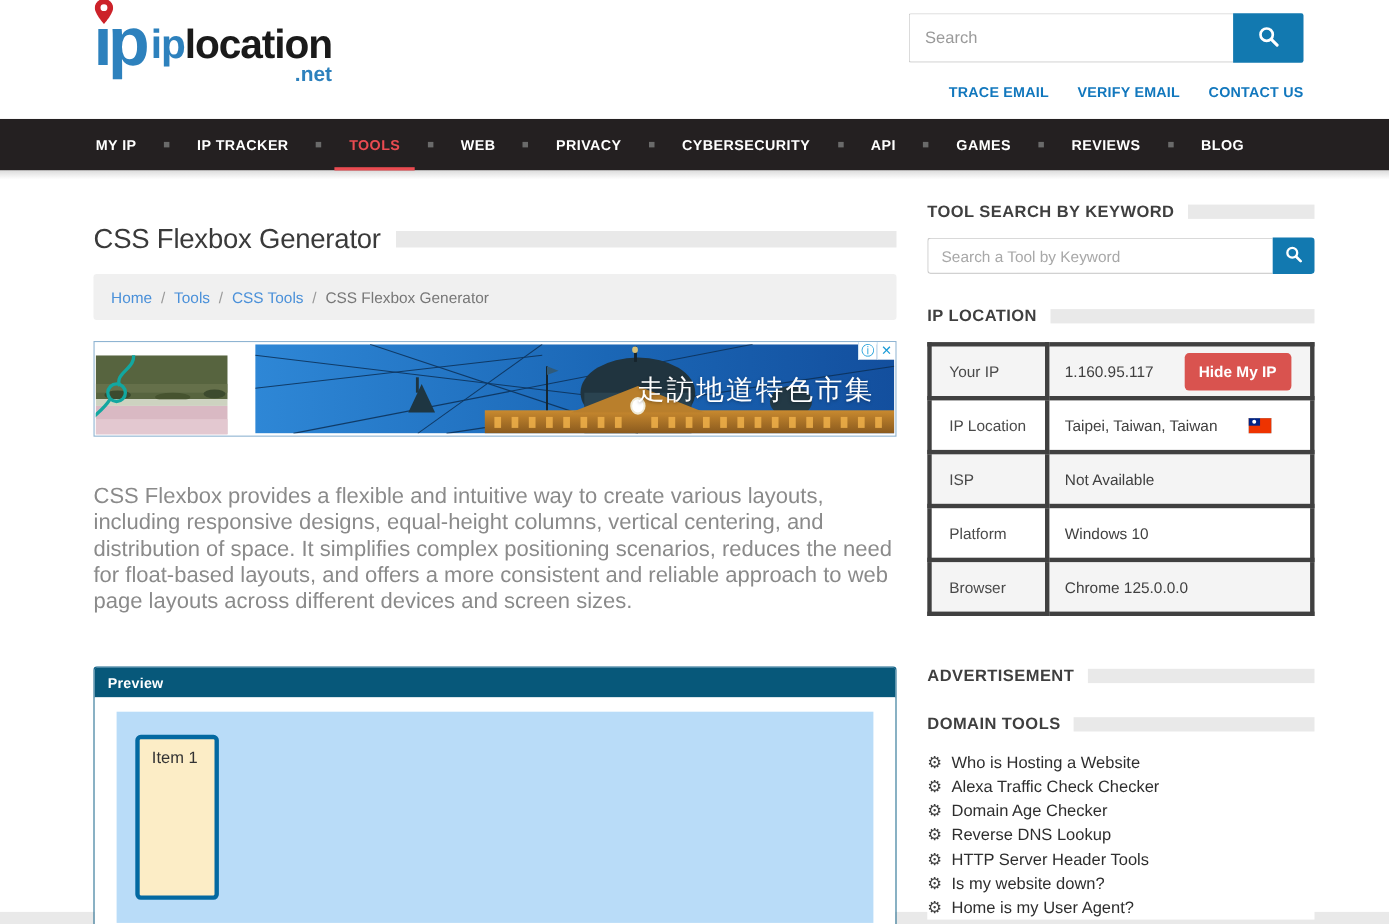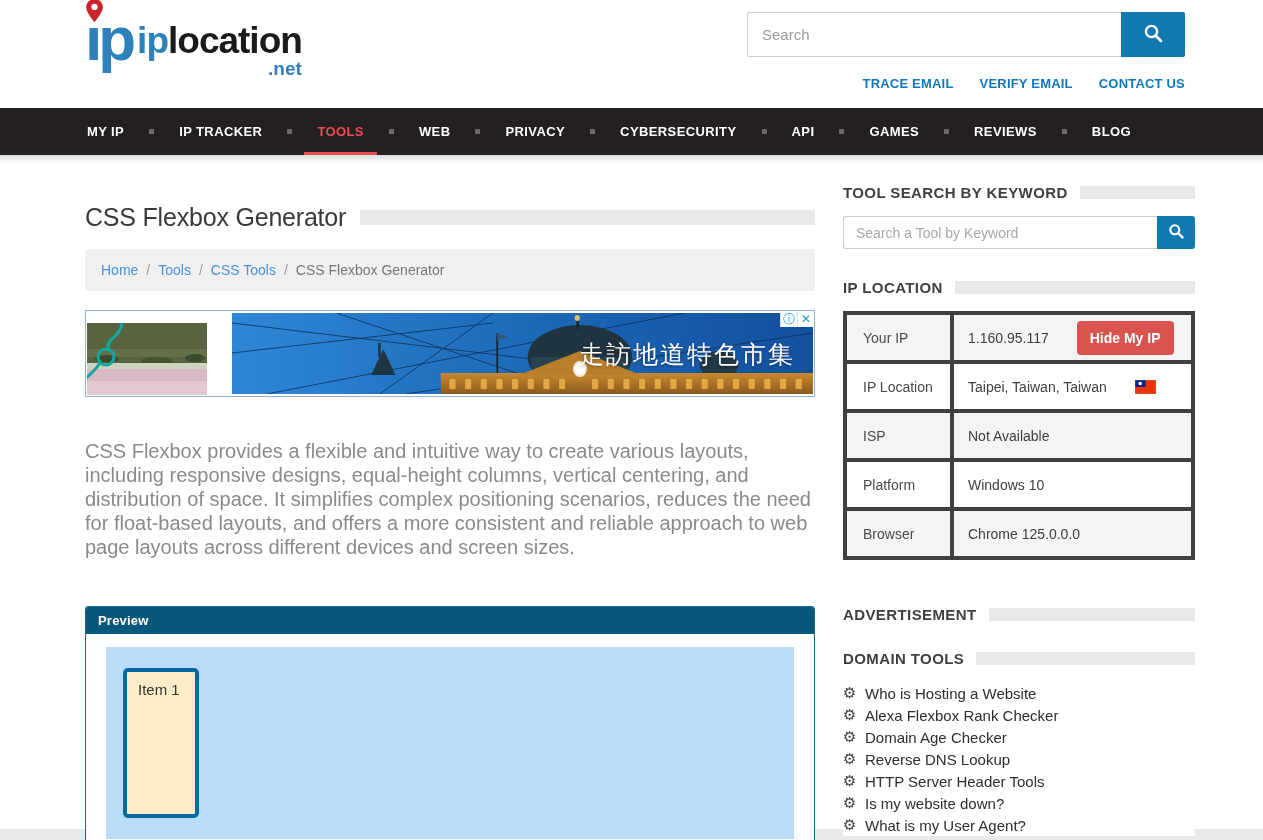--- a/index.html
+++ b/index.html
@@ -10,21 +10,21 @@
   .header { position:relative; height:108px; background:#fff; }
   .logo { position:absolute; left:85px; top:14px; display:flex; align-items:flex-end; cursor:pointer; }
   .logo-mark { position:relative; }
   .mark-text { display:block; font-size:62px; font-weight:700; color:#2d81bd; line-height:0.82; letter-spacing:-4px; }
   .pin { position:absolute; top:-15px; left:1px; }
   .logo-word { position:relative; font-size:37px; font-weight:700; letter-spacing:-1px; line-height:1; margin-left:5px; padding-bottom:6px; }
   .logo-word .blue { color:#2d81bd; }
   .logo-word .dark { color:#1a1a1a; }
   .tld { position:absolute; right:0; bottom:-13px; font-size:19px; font-weight:700; color:#2d81bd; letter-spacing:0; }
   .hdr-search { position:absolute; top:12px; right:78px; display:flex; }
-  .hdr-search input { width:374px; height:45px; border:1px solid #ccc; border-right:none; border-radius:2px 0 0 2px; padding:0 14px; font-size:15px; color:#444; outline:none; }
+  .hdr-search input { width:295px; height:45px; border:1px solid #ccc; border-right:none; border-radius:2px 0 0 2px; padding:0 14px; font-size:15px; color:#444; outline:none; }
   .hdr-search input::placeholder { color:#9a9a9a; }
   .btn-search { width:64px; height:45px; background:#1279b0; border:none; border-radius:0 2px 2px 0; cursor:pointer; display:flex; align-items:center; justify-content:center; }
   .hdr-links { position:absolute; top:76px; right:78px; display:flex; gap:26px; }
   .hdr-links a { font-size:13px; font-weight:700; color:#1177bd; text-decoration:none; letter-spacing:.2px; }
 
   
   .nav { height:47px; background:#242021; display:flex; align-items:stretch; padding-left:87px; }
   .nav-item { display:flex; align-items:center; padding:0 25px; position:relative; color:#fff;
     font-size:13px; font-weight:700; letter-spacing:.4px; text-decoration:none; }
   .nav-item:first-child { padding-left:0; }
@@ -346,37 +346,37 @@
       <div class="h-bar"></div>
     </div>
 
     <ul class="dom-list">
       <li>
         <span class="gear">⚙</span>
         <a href="#">Who is Hosting a Website</a>
       </li>
       <li>
         <span class="gear">⚙</span>
-        <a href="#">Alexa Flexbox Rank Checker</a>
+        <a href="#">Alexa Traffic Check Checker</a>
       </li>
       <li>
         <span class="gear">⚙</span>
         <a href="#">Domain Age Checker</a>
       </li>
       <li>
         <span class="gear">⚙</span>
         <a href="#">Reverse DNS Lookup</a>
       </li>
       <li>
         <span class="gear">⚙</span>
         <a href="#">HTTP Server Header Tools</a>
       </li>
       <li>
         <span class="gear">⚙</span>
         <a href="#">Is my website down?</a>
       </li>
       <li>
         <span class="gear">⚙</span>
-        <a href="#">What is my User Agent?</a>
+        <a href="#">Home is my User Agent?</a>
       </li>
     </ul>
   </div>
 </div>
 
 </body></html>

